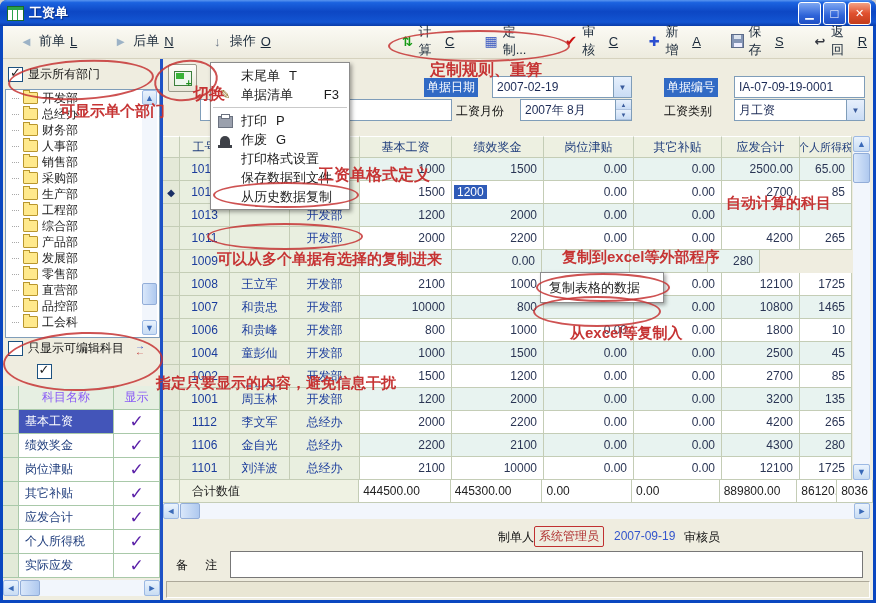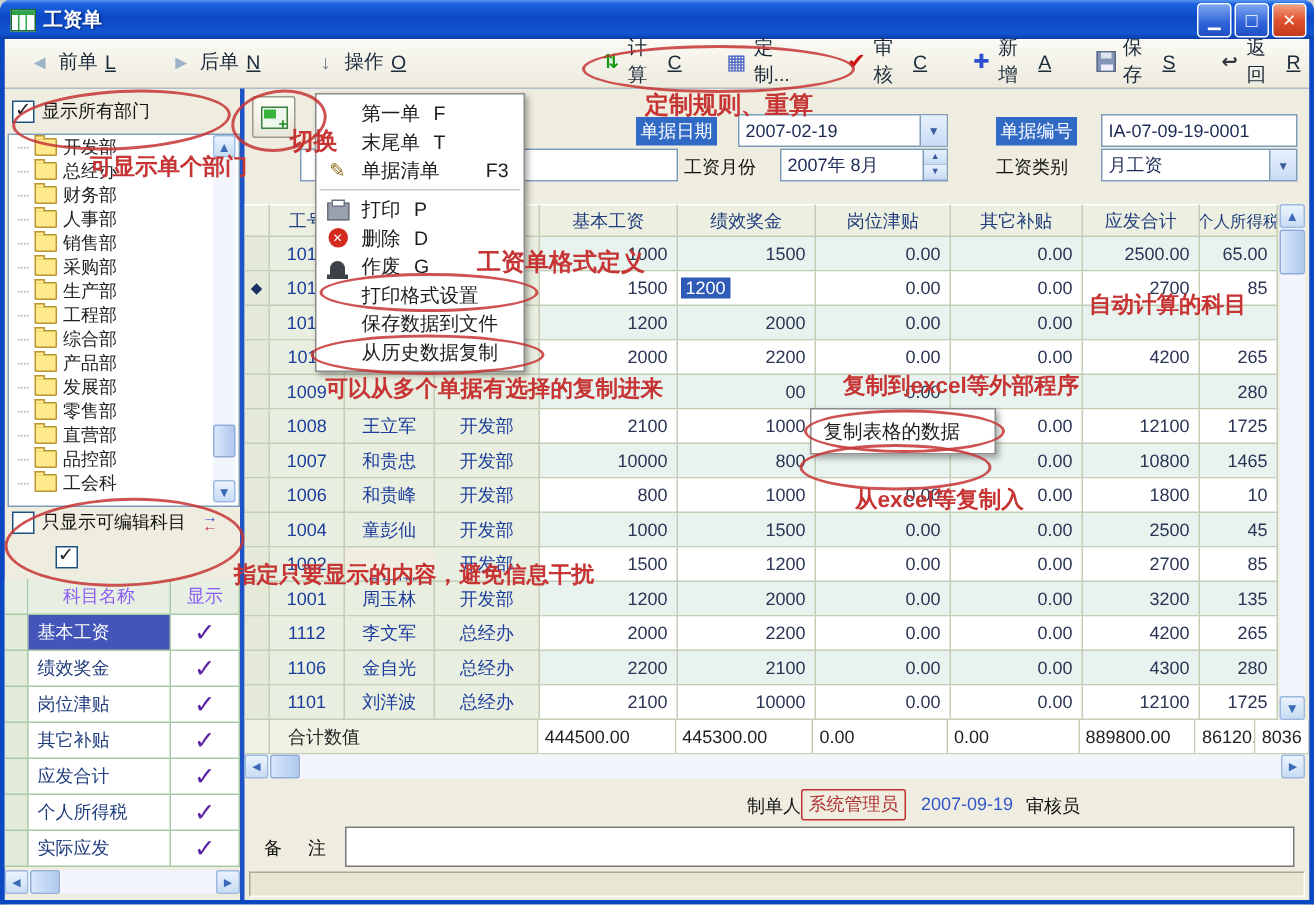--- a/index.html
+++ b/index.html
@@ -423,21 +423,20 @@
         <div class="gc g-num" style="width: 88px;">0.00</div>
         <div class="gc g-num" style="width: 78px;">4200</div>
         <div class="gc g-num" style="width: 52px;">265</div>
       </div>
       <div class="grow">
         <div class="gc g-ind" style="width: 17px;"></div>
         <div class="gc g-text" style="width: 50px;">1009</div>
         <div class="gc g-text" style="width: 60px;"></div>
         <div class="gc g-text" style="width: 70px;"></div>
         <div class="gc g-num alt" style="width: 92px;"></div>
-        <div class="gc g-num alt" style="width: 92px;">00</div>
         <div class="gc g-num alt" style="width: 90px;">0.00</div>
         <div class="gc g-num alt" style="width: 88px;"></div>
         <div class="gc g-num alt" style="width: 78px;"></div>
         <div class="gc g-num alt" style="width: 52px;">280</div>
       </div>
       <div class="grow">
         <div class="gc g-ind" style="width: 17px;"></div>
         <div class="gc g-text" style="width: 50px;">1008</div>
         <div class="gc g-text" style="width: 60px;">王立军</div>
         <div class="gc g-text" style="width: 70px;">开发部</div>
@@ -572,48 +571,37 @@
   <span class="ftext" style="left:498px;top:529px;">制单人</span>
   <span class="maker-box" style="left:534px;top:526px;">系统管理员</span>
   <span class="ftext" style="left:614px;top:529px;color:#3355CC;">2007-09-19</span>
   <span class="ftext" style="left:684px;top:529px;">审核员</span>
   <span class="ftext" style="left:176px;top:557px;word-spacing:14px;">备  注</span>
   <input class="memo-input" value="" style="">
   <div class="statusbar"></div>
 
   <div class="menu" id="menu1" style="left:210px;top:62px;width:138px;">
       <div class="mitem">
-        <span>第一单</span>
-        <span class="mkey">F</span>
-      </div>
-      <div class="mitem">
         <span>末尾单</span>
         <span class="mkey">T</span>
       </div>
       <div class="mitem">
         <div class="micon">
           <div class="mi-pen"></div>
         </div>
         <span>单据清单</span>
         <span class="mkey right">F3</span>
       </div>
       <div class="msep"></div>
       <div class="mitem">
         <div class="micon">
           <div class="mi-printer"></div>
         </div>
         <span>打印</span>
         <span class="mkey">P</span>
-      </div>
-      <div class="mitem">
-        <div class="micon">
-          <div class="mi-del"></div>
-        </div>
-        <span>删除</span>
-        <span class="mkey">D</span>
       </div>
       <div class="mitem">
         <div class="micon">
           <div class="mi-stamp"></div>
         </div>
         <span>作废</span>
         <span class="mkey">G</span>
       </div>
       <div class="mitem">
         <span>打印格式设置</span>

